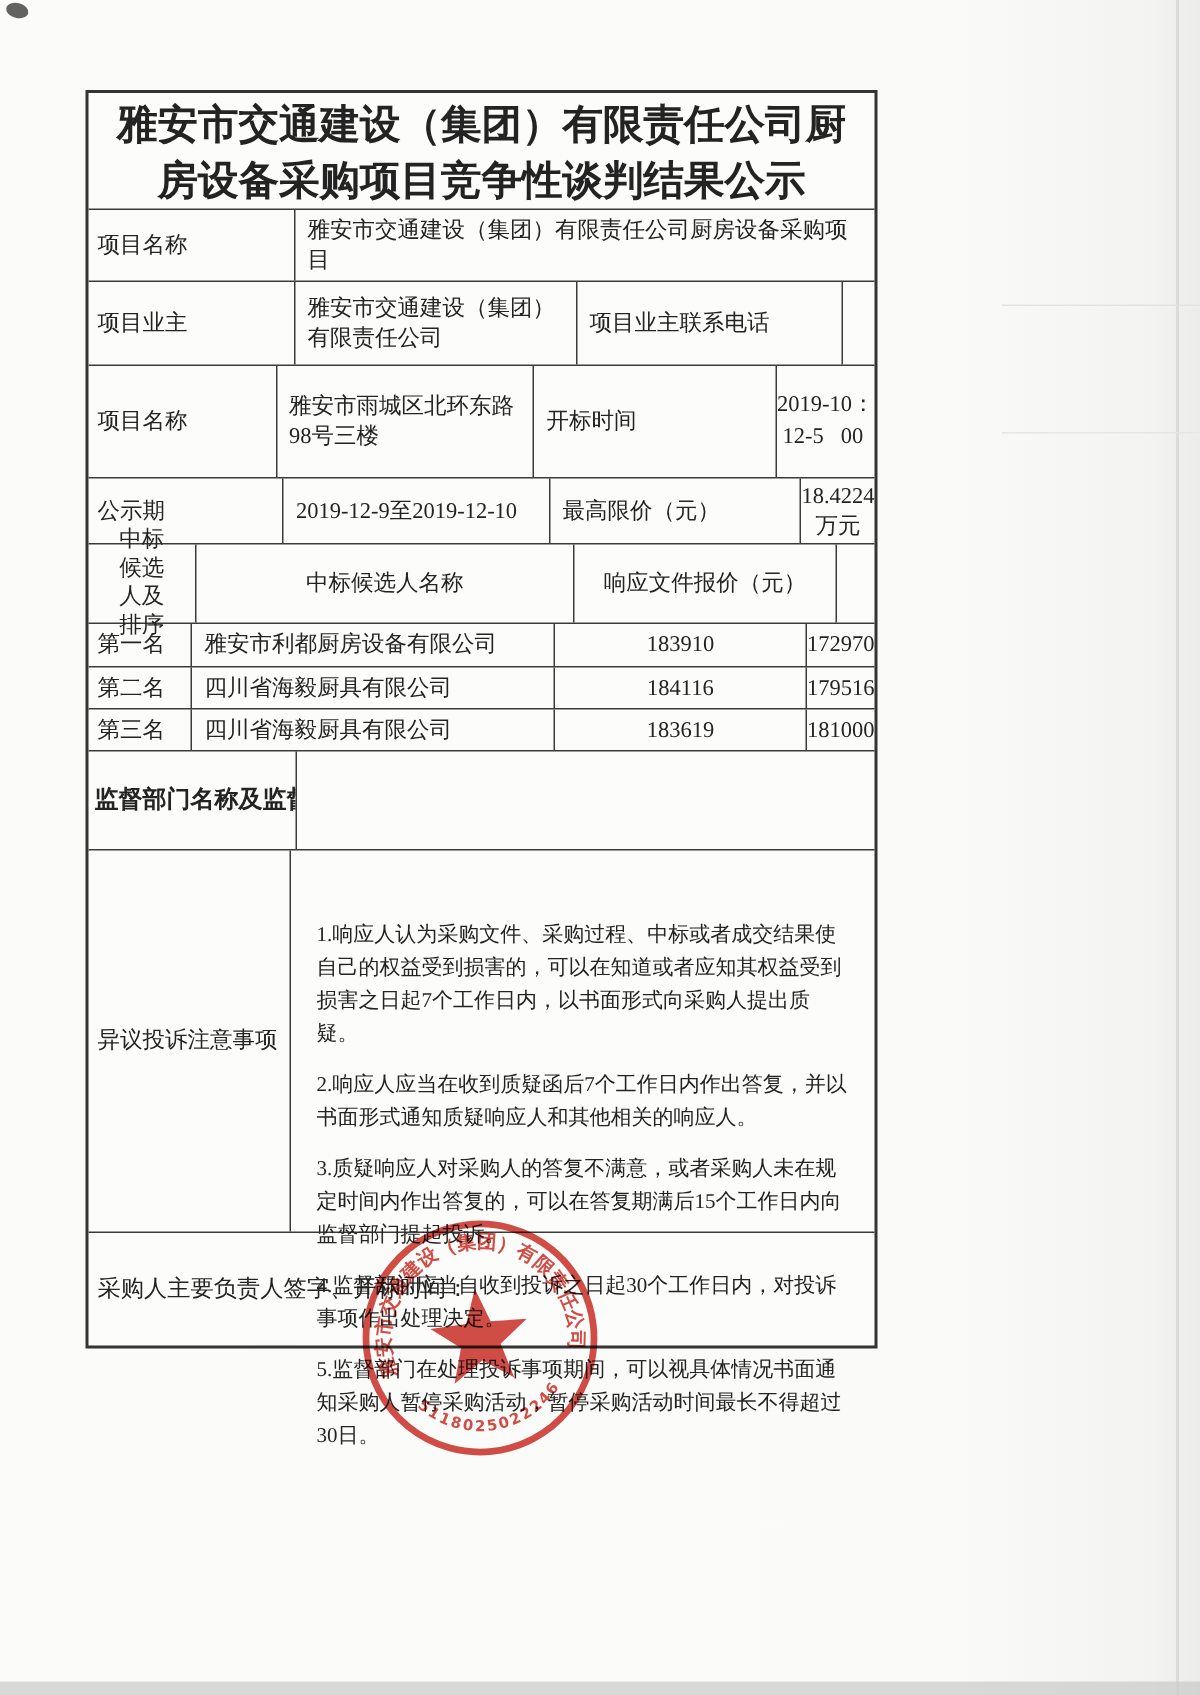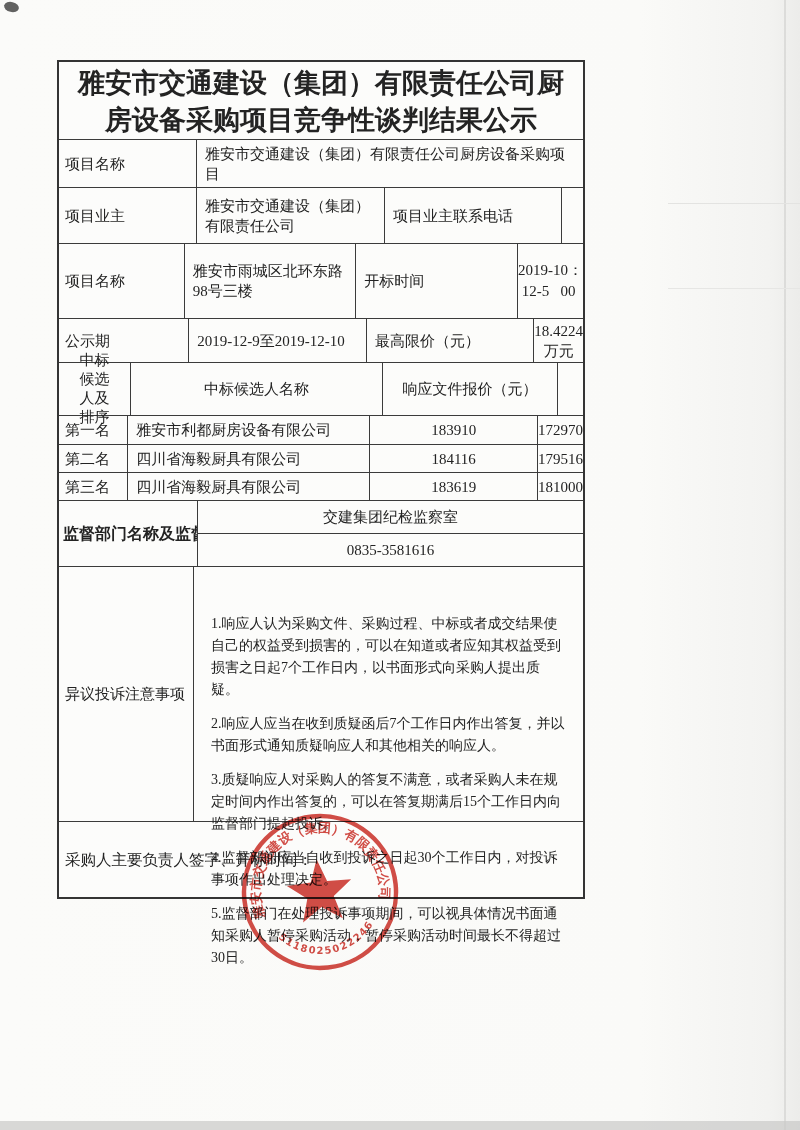--- a/index.html
+++ b/index.html
@@ -119,24 +119,20 @@
   <div class="row" style="height:28px">
     <div class="c wA2 padl6">第三名</div>
     <div class="c wB2 pad">四川省海毅厨具有限公司</div>
     <div class="c wC2 ctr">183619</div>
     <div class="c last ctr">181000</div>
   </div>
 
 
   <div class="row" style="height:66px">
     <div class="c wA3 sup-label">监督部门名称及监督电</div>
-    <div class="c last sup-col">
-      <div class="sup-top">交建集团纪检监察室</div>
-      <div class="sup-bot">0835-3581616</div>
-    </div>
   </div>
 
   <div class="row" style="height:255px">
     <div class="c wA4 padl6">异议投诉注意事项</div>
     <div class="c last obj-cell">
       <p>1.响应人认为采购文件、采购过程、中标或者成交结果使自己的权益受到损害的，可以在知道或者应知其权益受到损害之日起7个工作日内，以书面形式向采购人提出质疑。</p>
       <p>2.响应人应当在收到质疑函后7个工作日内作出答复，并以书面形式通知质疑响应人和其他相关的响应人。</p>
       <p>3.质疑响应人对采购人的答复不满意，或者采购人未在规定时间内作出答复的，可以在答复期满后15个工作日内向监督部门提起投诉。</p>
       <p>4.监督部门应当自收到投诉之日起30个工作日内，对投诉事项作出处理决定。</p>
       <p>5.监督部门在处理投诉事项期间，可以视具体情况书面通知采购人暂停采购活动，暂停采购活动时间最长不得超过30日。</p>

